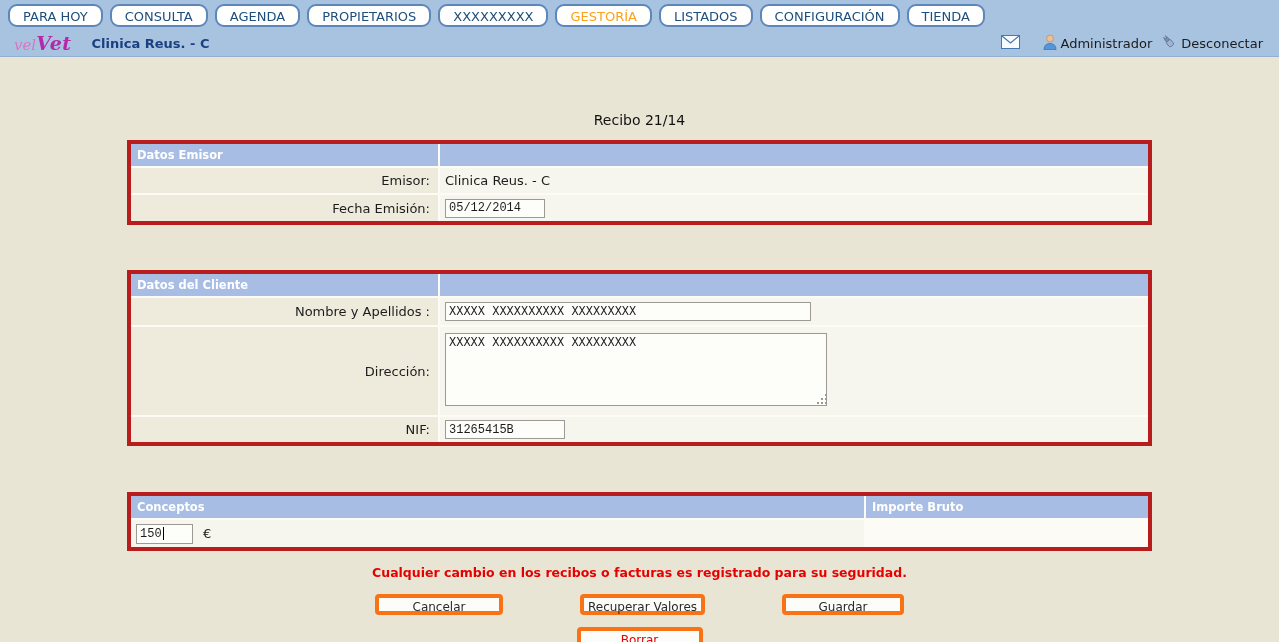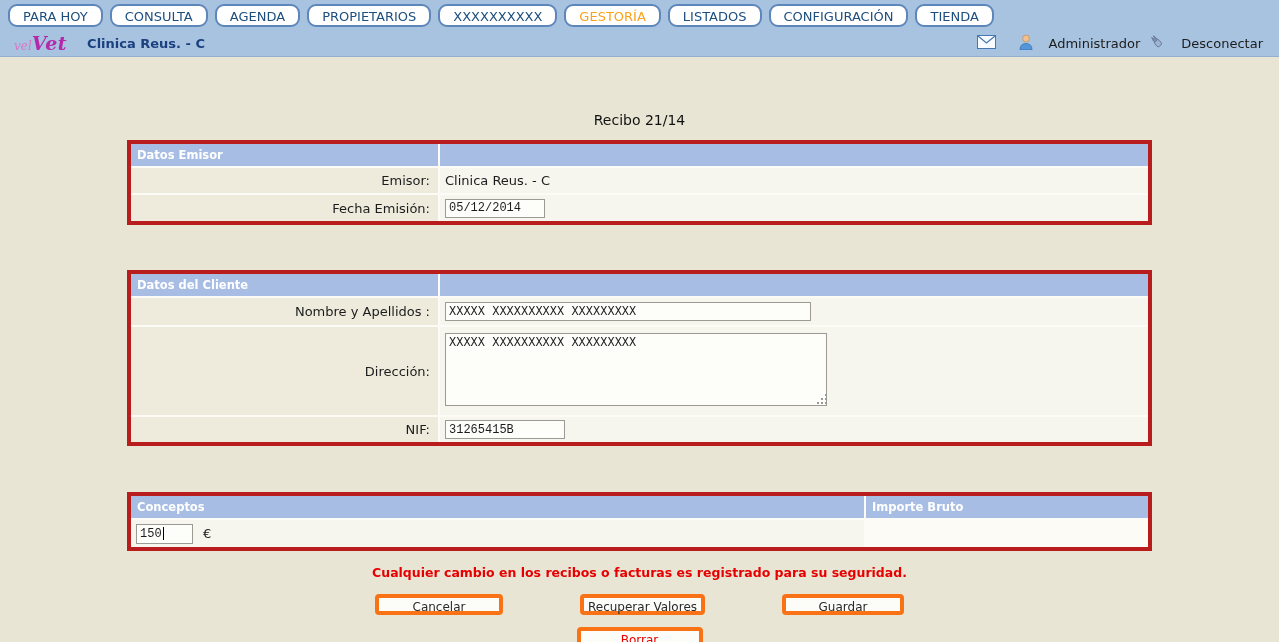--- a/index.html
+++ b/index.html
@@ -23,25 +23,25 @@
     cursor:pointer; white-space:nowrap;
   }
   .tab.active { color:#f9a21a; }
 
   
   .headerbar {
     height:27px; background:#a8c3e0; border-bottom:1px solid #93b0d1;
     display:flex; align-items:center;
   }
   .logo { margin-left:14px; font-family:"DejaVu Serif","Liberation Serif",serif; font-style:italic; white-space:nowrap; position:relative; }
-  .logo .vel { color:#d678c4; font-size:12px; }
+  .logo .vel { color:#d678c4; font-size:15px; }
   .logo .vet { color:#b429a9; font-size:19px; font-weight:bold; letter-spacing:0.5px; }
   .clinic-title { margin-left:20px; font-size:13px; font-weight:bold; color:#1a4080; }
   .header-right { margin-left:auto; display:flex; align-items:center; gap:9px; padding-right:16px; }
-  .hr-item { display:flex; align-items:center; gap:16px; font-size:13px; color:#1c1c1c; cursor:pointer; }
+  .hr-item { display:flex; align-items:center; gap:4px; font-size:13px; color:#1c1c1c; cursor:pointer; }
   .icon-gap { margin-right:14px; }
 
   
   .content { padding-top:55px; }
   .page-title { text-align:center; font-size:14px; color:#111; }
   .form-wrap { width:1025px; margin:0 auto; }
 
   .tbl {
     display:grid; gap:2px; background:#fcfbf5;
     border:4px solid #b91c1c; margin-top:45px;
@@ -101,21 +101,21 @@
 </head>
 <body>
 
 <div class="screen">
 
   <div class="topnav">
     <div class="tab">PARA HOY</div>
     <div class="tab">CONSULTA</div>
     <div class="tab">AGENDA</div>
     <div class="tab">PROPIETARIOS</div>
-    <div class="tab">XXXXXXXXXX</div>
+    <div class="tab">XXXXXXXXX</div>
     <div class="tab active">GESTORÍA</div>
     <div class="tab">LISTADOS</div>
     <div class="tab">CONFIGURACIÓN</div>
     <div class="tab">TIENDA</div>
   </div>
 
   <div class="headerbar">
     <div class="logo">
       <span class="vel">vel</span><span class="vet">Vet</span>
     </div>

